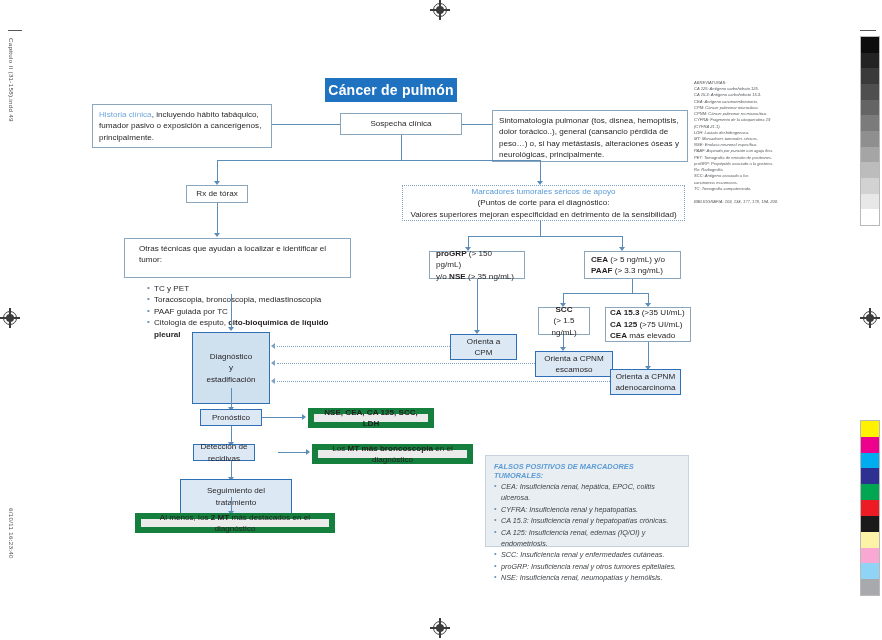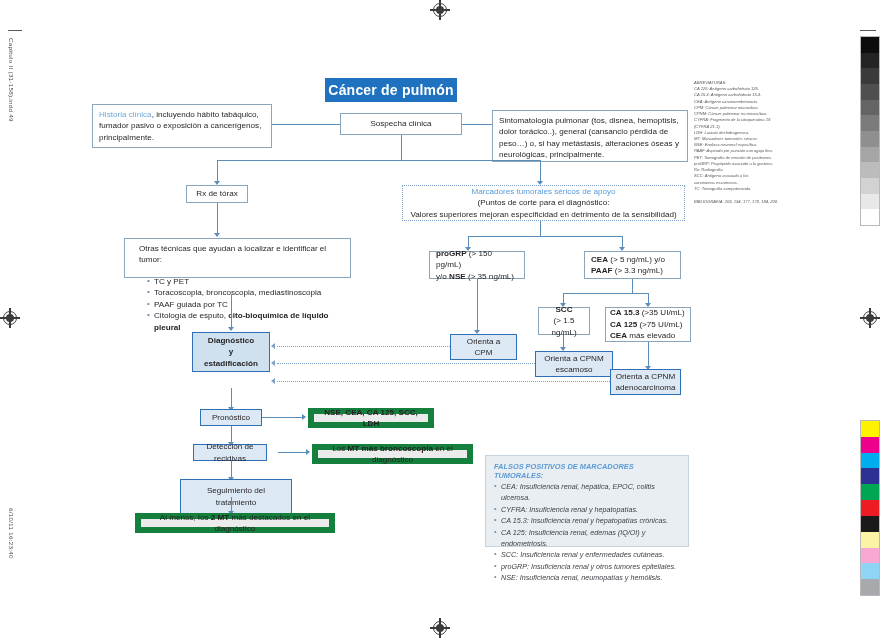--- a/index.html
+++ b/index.html
@@ -38,21 +38,21 @@
   .box.vcenter{display:flex;flex-direction:column;justify-content:center;}
 
   .title-box{position:absolute;background:#1f72c0;color:#ffffff;
        font-size:14px;font-weight:bold;letter-spacing:.2px;
        display:flex;align-items:center;justify-content:center;}
 
   .lnk{color:#6fa8dc;}
   .accent{color:#5b9bd5;}
   b{font-weight:bold;}
 
-  ul.bul{margin:10px 0 0 0;padding:0 0 0 9px;list-style:none;}
+  ul.bul{margin:17px 0 0 0;padding:0 0 0 9px;list-style:none;}
   ul.bul li{position:relative;padding-left:6px;}
   ul.bul li:before{content:"\2022";position:absolute;left:-1px;top:-1px;color:#6a8fb0;}
 
   
   .ln{position:absolute;background:#5b8db8;}
   .lnh{height:1px;}
   .lnv{width:1px;}
   .dot-h{position:absolute;height:0;border-top:1px dotted #7fa3c6;}
   .arr{position:absolute;width:0;height:0;}
   .arr-d{border-left:3.2px solid transparent;border-right:3.2px solid transparent;border-top:4.6px solid #5b8db8;}
@@ -228,21 +228,21 @@
   <div class="box bluefill2 center" style="left:535px;top:351px;width:78px;height:26px;">
     <div>Orienta a CPNM</div>
     <div>escamoso</div>
   </div>
 
   <div class="box bluefill2 center" style="left:610px;top:369px;width:71px;height:26px;padding:2px 2px;">
     <div>Orienta a CPNM</div>
     <div>adenocarcinoma</div>
   </div>
 
-  <div class="box bluefill center" style="left:192px;top:332px;width:78px;height:40px;font-weight:bold;">
+  <div class="box bluefill center" style="left:192px;top:332px;width:78px;height:72px;">
     <div>Diagnóstico</div>
     <div>y</div>
     <div>estadificación</div>
   </div>
 
   <div class="ln lnv" style="left:231px;top:294px;height:33px;"></div>
   <div class="arr arr-d" style="left:228px;top:327px;"></div>
 
   <div class="dot-h" style="left:277px;top:346px;width:173px;"></div>
   <div class="arr arr-l" style="left:271px;top:343px;"></div>
@@ -260,21 +260,21 @@
 
   <div class="ln lnh" style="left:262px;top:417px;width:40px;"></div>
   <div class="arr arr-r" style="left:302px;top:414px;"></div>
   <div class="box greyfill center" style="left:308px;top:408px;width:126px;height:18px;">
     <b>NSE, CEA, CA 125, SCC, LDH</b>
   </div>
 
   <div class="ln lnv" style="left:231px;top:426px;height:16px;"></div>
   <div class="arr arr-d" style="left:228px;top:442px;"></div>
 
-  <div class="box bluefill2 center" style="left:193px;top:444px;width:74px;height:17px;">Detección de recidivas</div>
+  <div class="box bluefill2 center" style="left:193px;top:444px;width:62px;height:17px;">Detección de recidivas</div>
 
   <div class="ln lnh" style="left:278px;top:452px;width:28px;"></div>
   <div class="arr arr-r" style="left:306px;top:449px;"></div>
   <div class="box greyfill center" style="left:312px;top:444px;width:161px;height:17px;">
     <div><span>Los </span><b>MT más broncoscopia</b><span> en el diagnóstico</span></div>
   </div>
 
   <div class="ln lnv" style="left:231px;top:461px;height:16px;"></div>
   <div class="arr arr-d" style="left:228px;top:477px;"></div>
 

